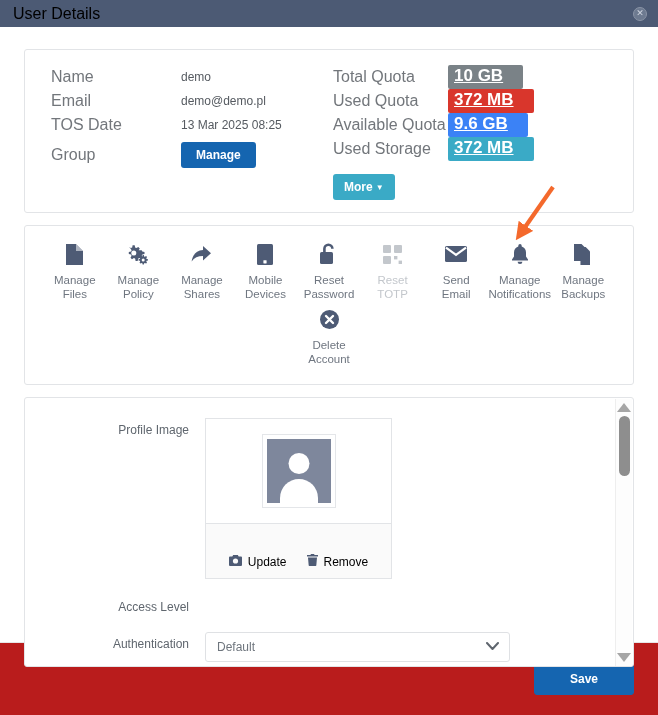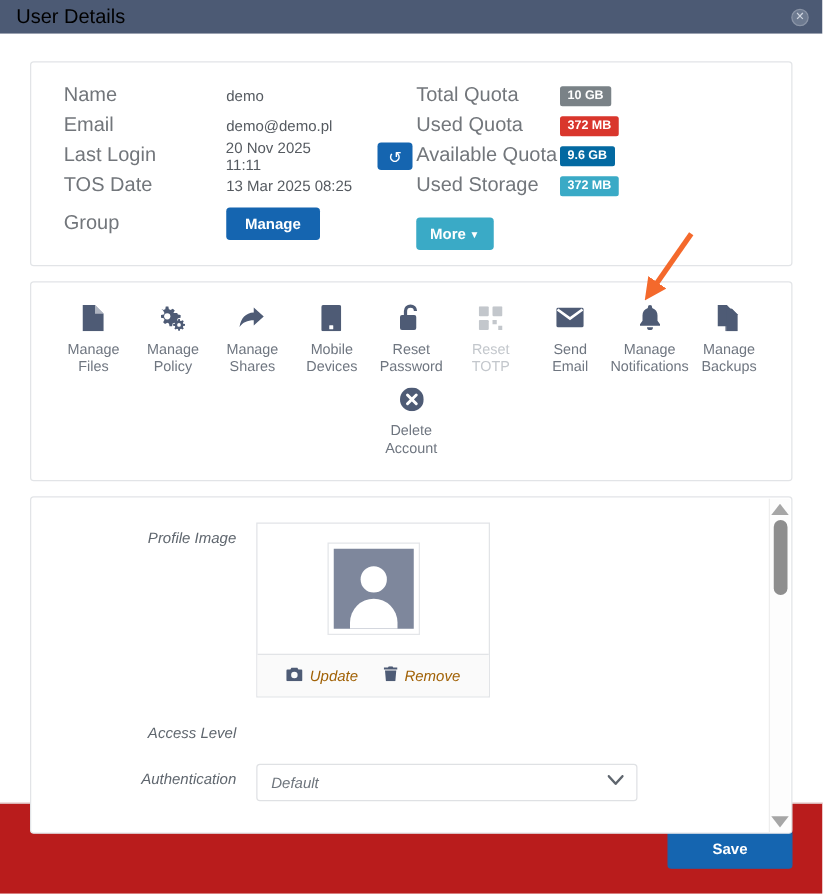--- a/index.html
+++ b/index.html
@@ -80,29 +80,30 @@
     border-radius: 3px;
     color: #fff;
     font-size: 13px;
     display: flex; align-items: center; justify-content: center;
     cursor: pointer;
   }
 
   .badge {
     display: inline-block;
     color: #fff;
-    font-size: 10px;
+    font-size: 17px;
     font-weight: bold;
-    padding: 2px 6px 3px 6px;
+    padding: 2px 20px 3px 6px;
     border-radius: 2px;
     line-height: 1.1;
+    text-decoration: underline;
   }
   .badge.gray  { background: #7a8287; }
   .badge.red   { background: #d9362c; }
-  .badge.green { background: #0369a1; }
+  .badge.green { background: #3b82f6; }
   .badge.cyan  { background: #3aaac6; }
 
   .btn-manage {
     background: #1565b0;
     color: #fff;
     font-size: 12px;
     font-weight: bold;
     padding: 6px 15px;
     border: none;
     border-radius: 3px;
@@ -162,21 +163,20 @@
 
   
   .form-card {
     margin-top: 12px;
     height: 270px;
     position: relative;
     overflow: hidden;
   }
   .form-inner {
     padding: 20px 0 12px 0;
-    font-style: italic;
   }
   .form-row {
     display: flex;
     align-items: flex-start;
     margin-bottom: 12px;
   }
   .form-label {
     width: 180px;
     text-align: right;
     padding-right: 16px;
@@ -229,22 +229,23 @@
     border-top: 1px solid #e2e4e7;
     background: #fafafa;
     display: flex;
     justify-content: center;
     gap: 20px;
     padding: 9px 0;
   }
   .profile-action {
     display: flex; align-items: center; gap: 6px;
     font-size: 12px;
-    color: #a16207;
-    cursor: pointer;
+    color: #000000;
+    cursor: pointer;
+    margin-top: 21px;
   }
   .profile-action .pa-icon { color: #4e5b75; font-size: 12px; }
 
   .select-wrap { position: relative; width: 305px; }
   .select-box {
     width: 100%;
     height: 30px;
     border: 1px solid #dfe1e4;
     border-radius: 3px;
     background: #fff;
@@ -352,25 +353,20 @@
   <div class="card info-card">
 
     <div class="info-col left">
       <div class="info-row">
         <div class="info-label">Name</div>
         <div class="info-value">demo</div>
       </div>
       <div class="info-row">
         <div class="info-label">Email</div>
         <div class="info-value">demo@demo.pl</div>
-      </div>
-      <div class="info-row">
-        <div class="info-label">Last Login</div>
-        <div class="info-value">20 Nov 2025 11:11</div>
-        <div class="refresh-btn">↺</div>
       </div>
       <div class="info-row">
         <div class="info-label">TOS Date</div>
         <div class="info-value">13 Mar 2025 08:25</div>
       </div>
       <div class="info-row" style="height:34px">
         <div class="info-label">Group</div>
         <button class="btn-manage">Manage</button>
       </div>
     </div>

